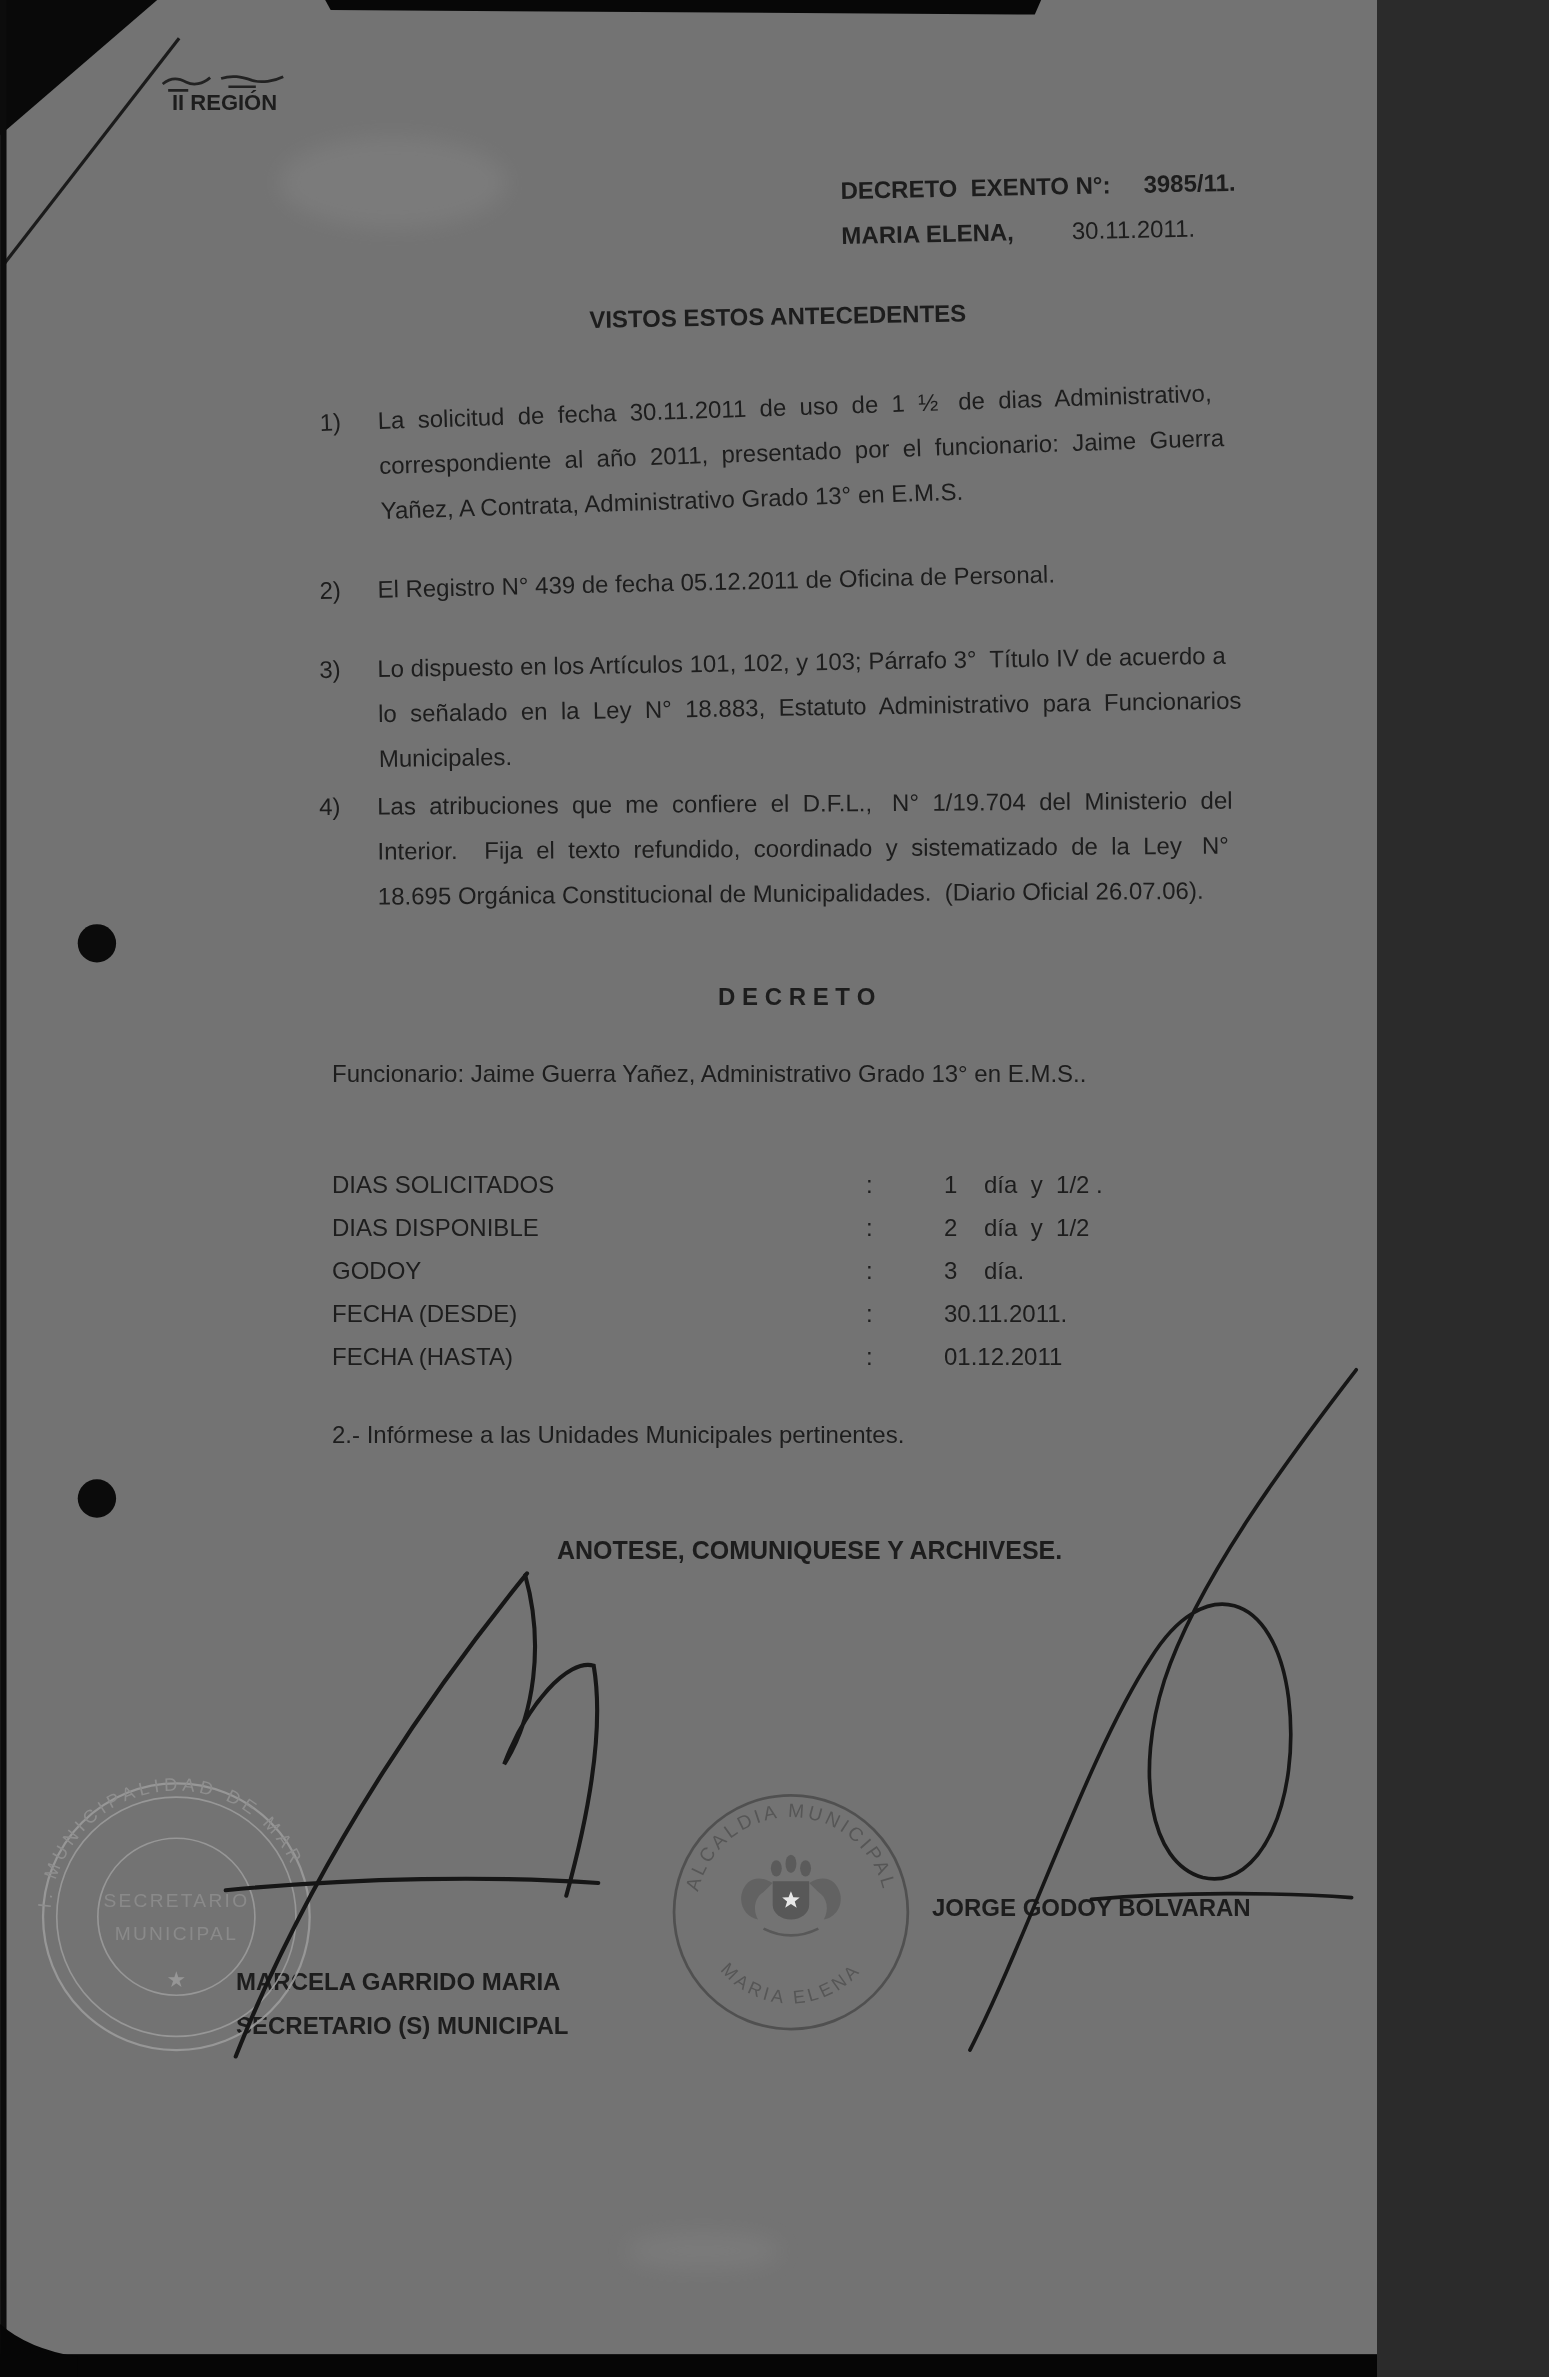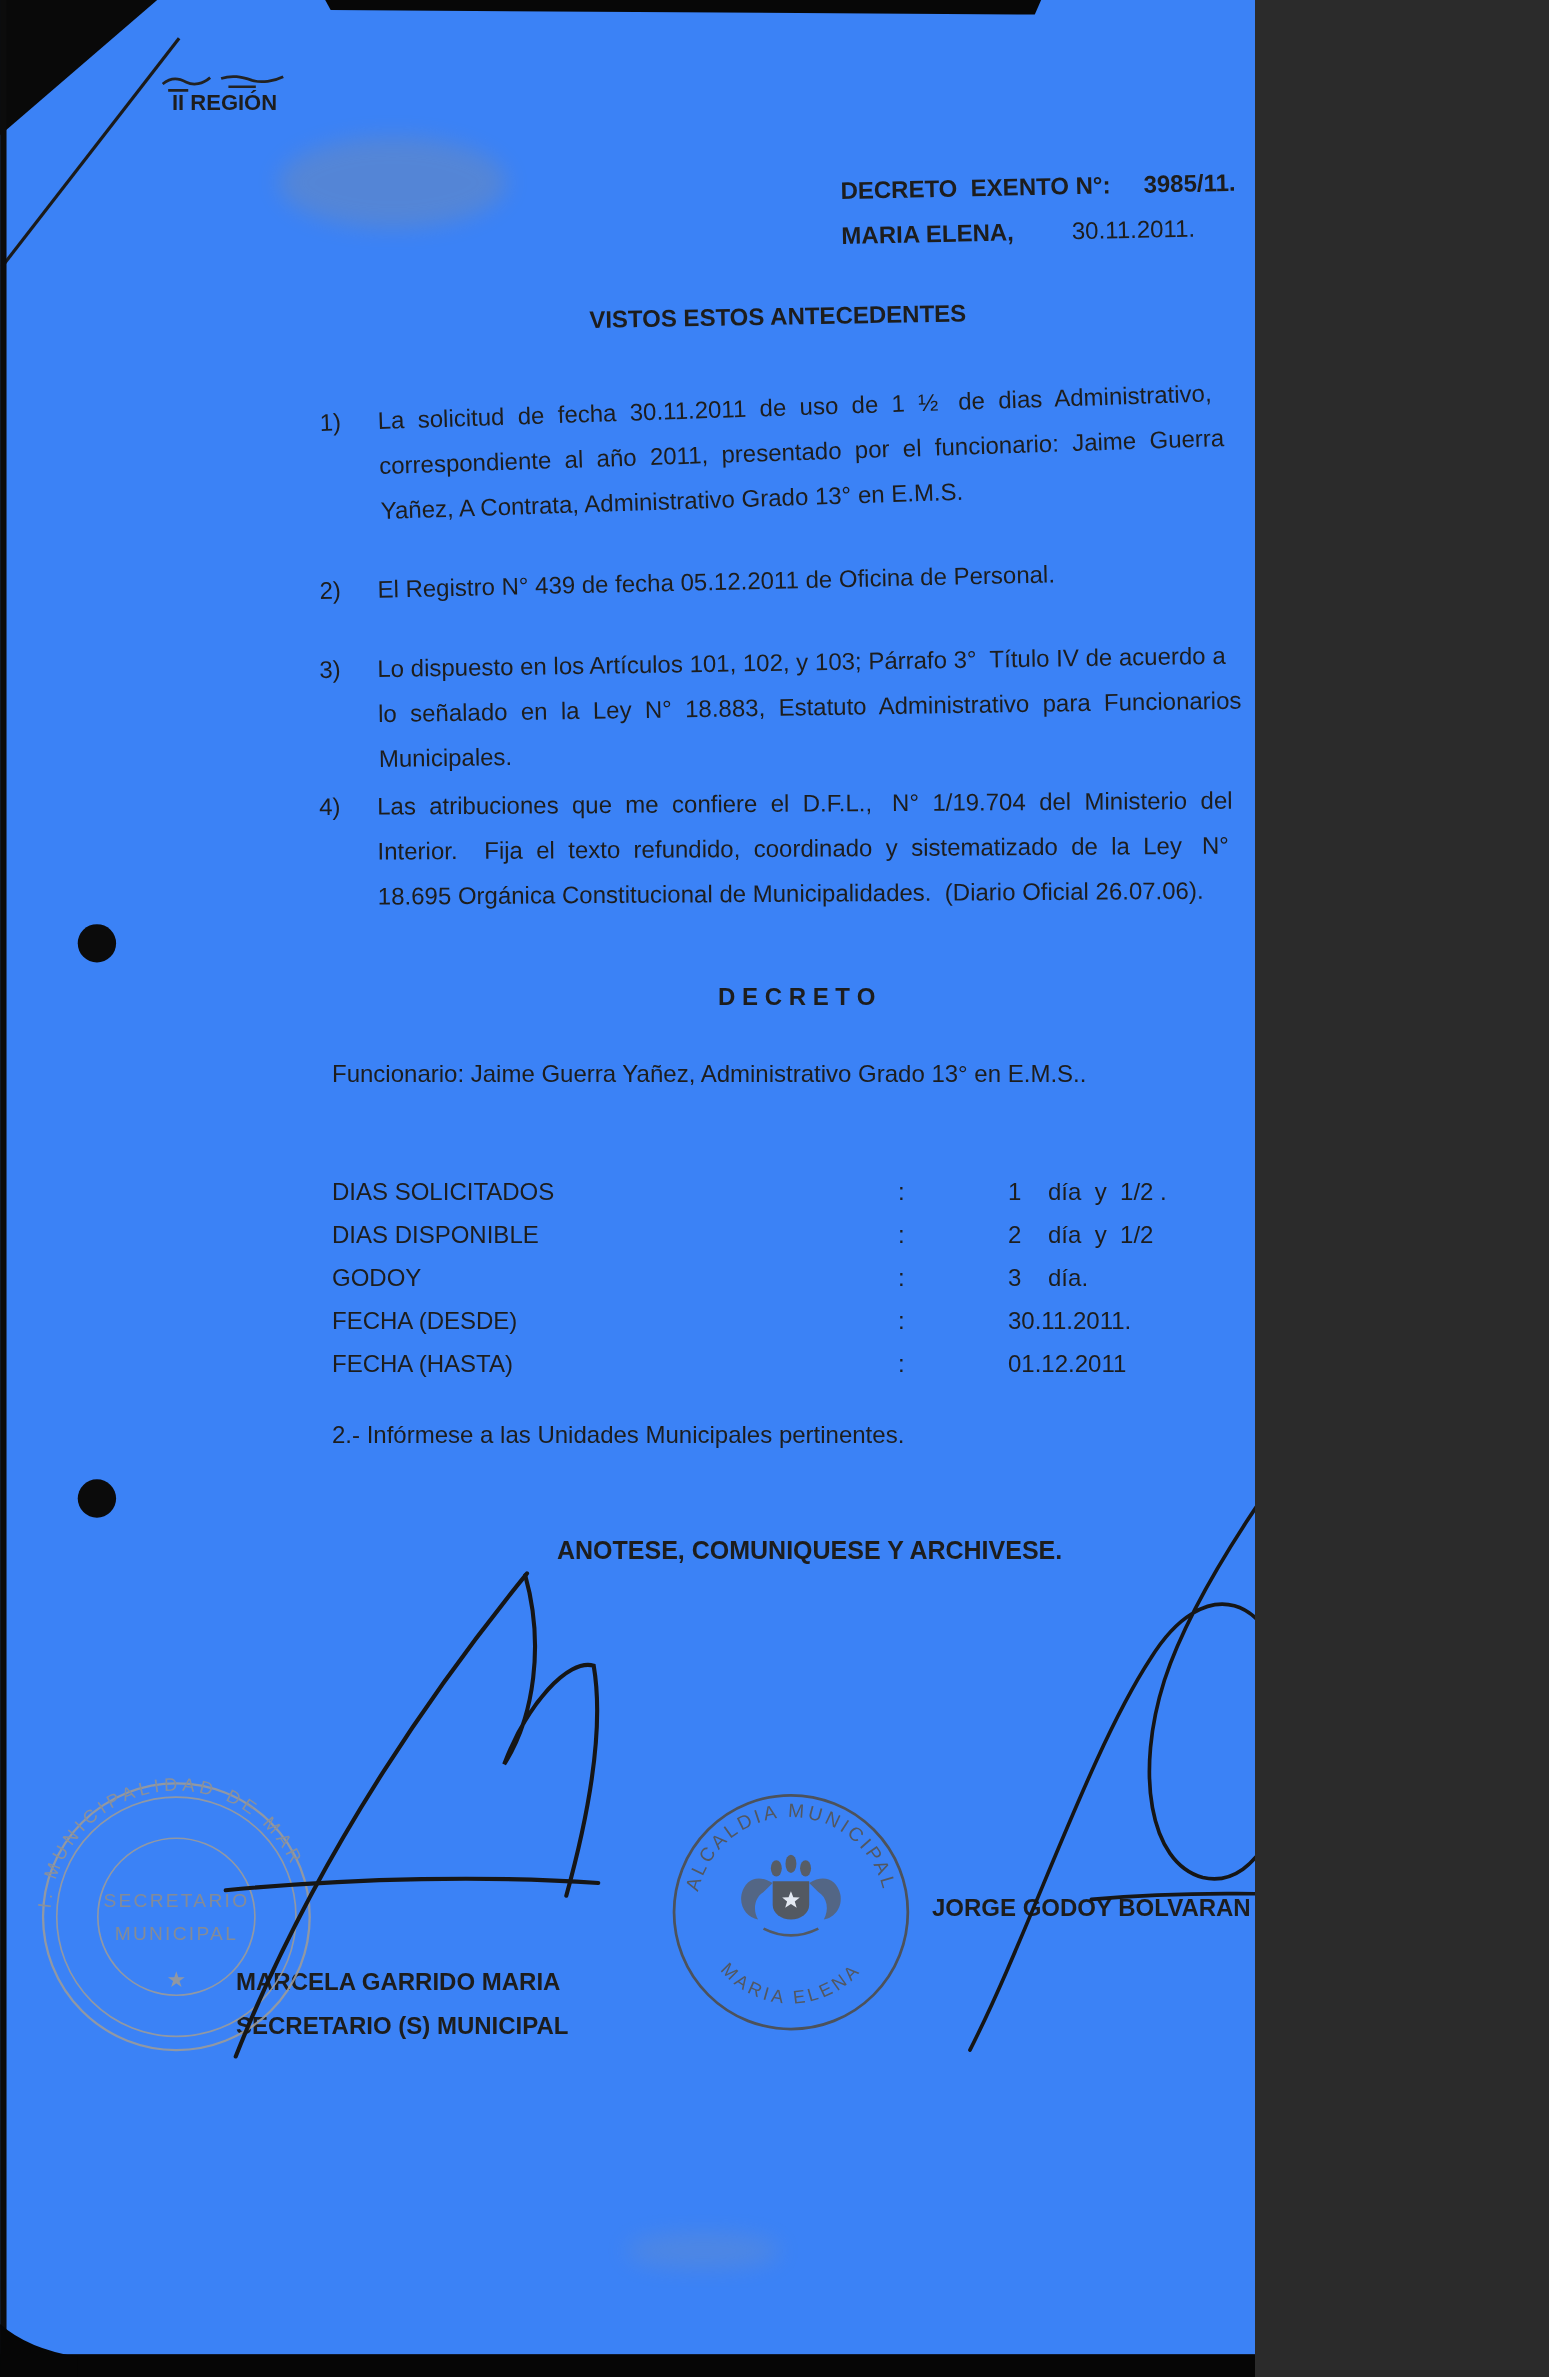--- a/index.html
+++ b/index.html
@@ -1,29 +1,29 @@
 <!DOCTYPE html>
 <html style="font-size:14.6px"><head>
 <meta charset="utf-8">
 <style>
   html,body { margin:0; padding:0; background:#2b2b2b; }
   .page {
-    position:relative; width:1255px; height:2377px; overflow:hidden;
-    background:#3b82f6; color:#1d1d1d;
+    position:relative; width:1377px; height:2377px; overflow:hidden;
+    background:#737373; color:#1d1d1d;
     font-family:"Liberation Sans", sans-serif;
     font-size:24px;
   }
   .abs { position:absolute; }
   .b { font-weight:bold; }
   .pre { white-space:pre; }
   .line { white-space:pre; line-height:45px; }
   .item { position:absolute; left:319px; display:flex; transform-origin:left top; }
   .item .num { width:58px; flex:none; line-height:45px; }
   .hdr-row { display:flex; line-height:45px; white-space:pre; }
-  .tbl-row { display:flex; height:43px; align-items:flex-end;gap:32px; }
+  .tbl-row { display:flex; height:43px; align-items:center; }
   .tbl-row .lab { width:534px; white-space:pre; }
   .tbl-row .col { width:78px; white-space:pre; }
   .tbl-row .val { white-space:pre; }
   .overlay { position:absolute; left:0; top:0; z-index:40; pointer-events:none; }
   .overlay text { font-family:"Liberation Sans", sans-serif; }
 </style>
 </head>
 <body>
 
 <div class="page">

